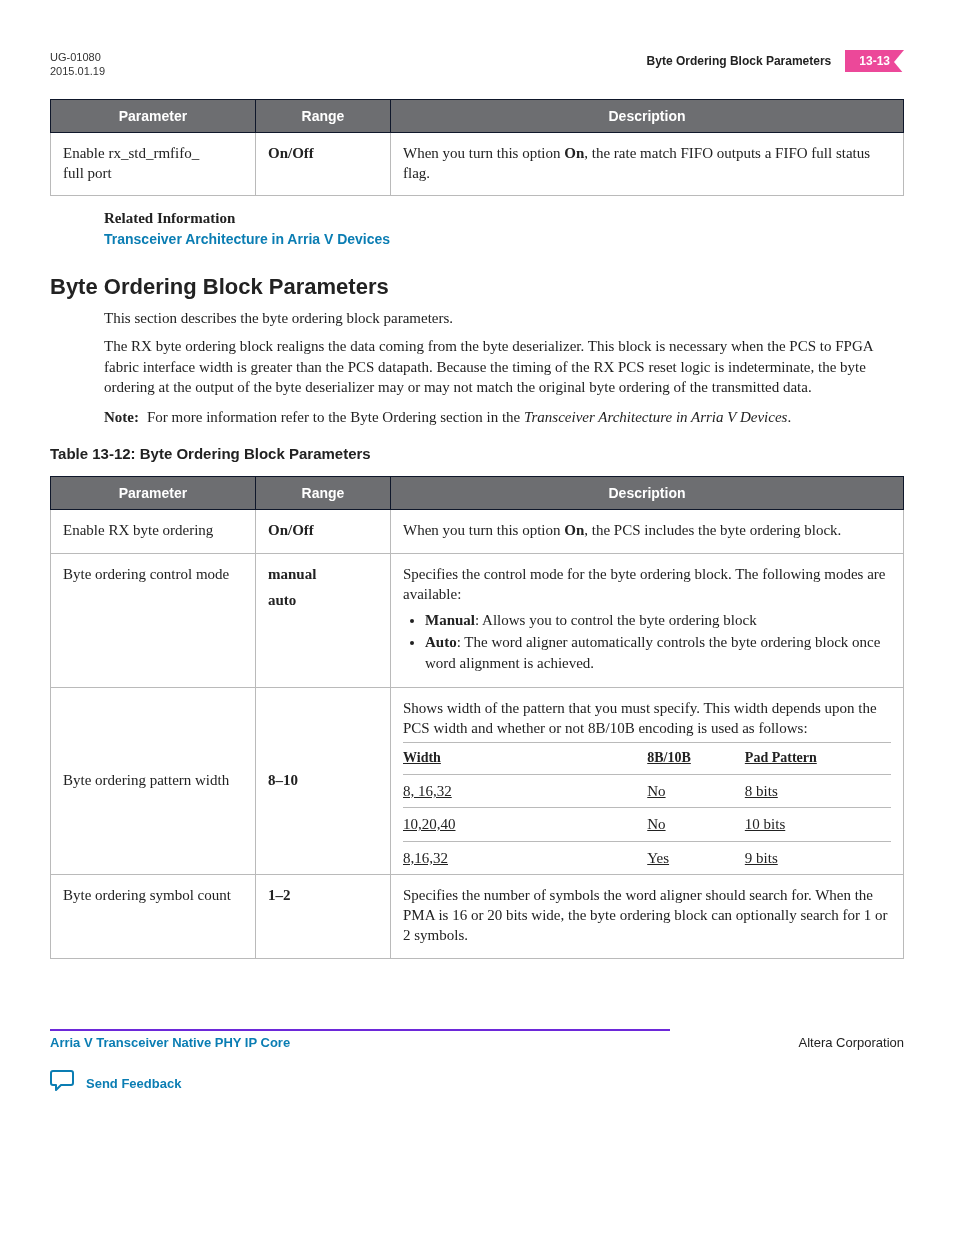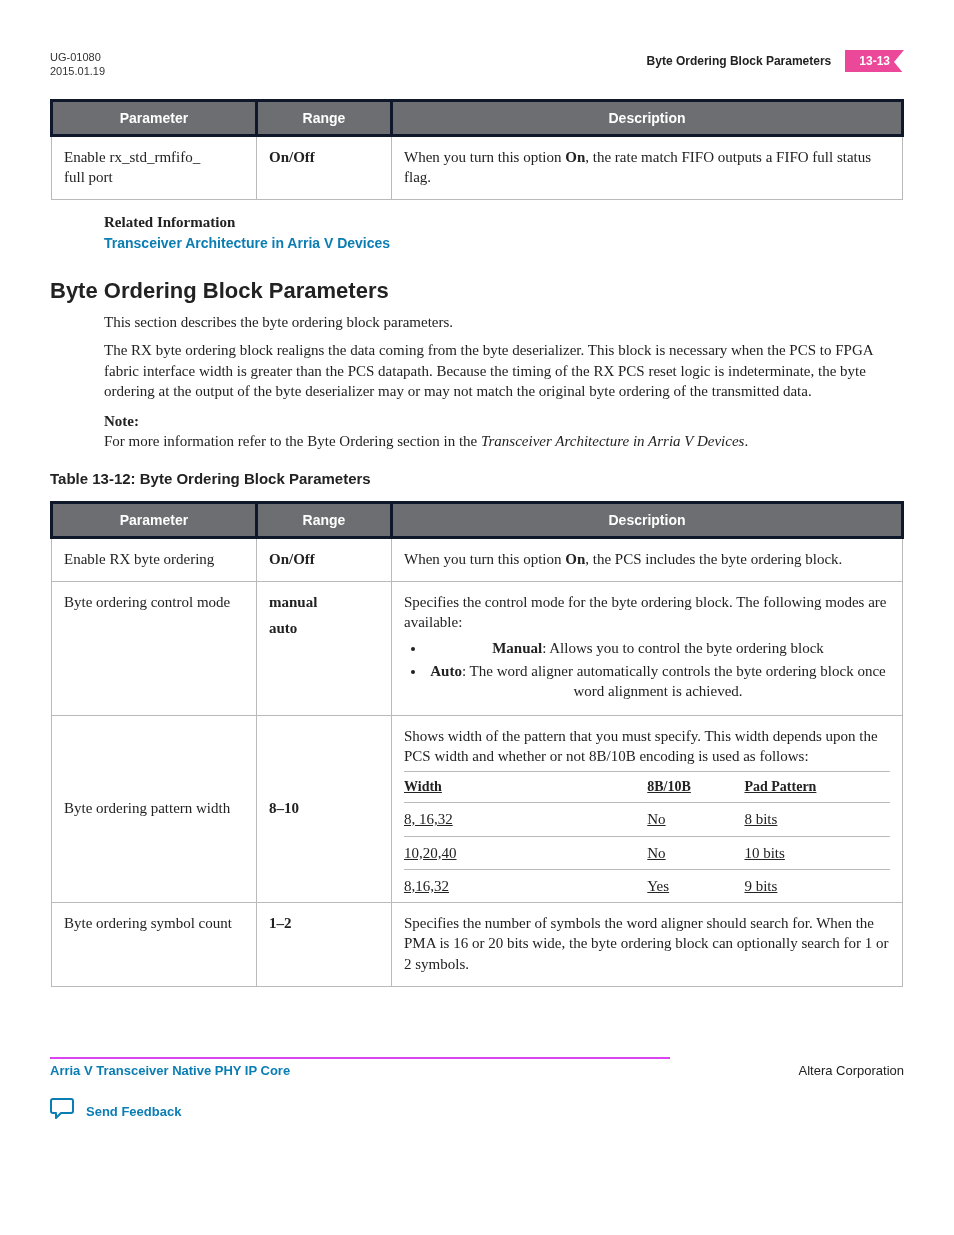--- a/index.html
+++ b/index.html
@@ -45,21 +45,21 @@
     margin-bottom: 14px;
     font-size: 15px;
   }
   table.data-table th {
     background: #6d6e71;
     color: #fff;
     font-family: "Myriad Pro", Arial, Helvetica, sans-serif;
     font-weight: bold;
     font-size: 14px;
     padding: 8px 8px;
-    border: 3px solid #0f172a;
+    border: 1px solid #0f172a;
     text-align: center;
   }
   table.data-table td {
     border: 1px solid #bababa;
     padding: 10px 12px 12px 12px;
     vertical-align: top;
     line-height: 1.35;
   }
   .param-col { width: 180px; font-weight: normal; }
   .range-col { width: 110px; font-weight: bold; }
@@ -80,30 +80,30 @@
   }
   h2.section-heading {
     font-family: "Myriad Pro", Arial, Helvetica, sans-serif;
     font-weight: bold;
     font-size: 22px;
     margin: 26px 0 6px 0;
     color: #222;
   }
   .body-indent { margin-left: 54px; }
   p.body { font-size: 15px; line-height: 1.35; margin: 8px 0; }
-  .note-row { display: flex; font-size: 15px; line-height: 1.35; margin: 10px 0 10px 0; flex-direction: column; }
+  .note-row { display: flex; gap: 8px; font-size: 15px; line-height: 1.35; margin: 10px 0 10px 0; }
   .note-label { font-weight: bold; flex: 0 0 auto; }
   .note-text { flex: 1 1 auto; }
   .table-caption {
     font-family: "Myriad Pro", Arial, Helvetica, sans-serif;
     font-weight: bold;
     font-size: 15px;
     margin: 18px 0 14px 0;
   }
-  ul.desc-list { margin: 6px 0 0 0; padding-left: 22px; text-align: center; }
+  ul.desc-list { margin: 6px 0 0 0; padding-left: 22px; }
   ul.desc-list li { margin-bottom: 2px; }
   table.inner-table {
     width: 100%;
     border-collapse: collapse;
     margin-top: 4px;
     font-size: 15px;
     text-decoration: underline;
   }
   table.inner-table td, table.inner-table th {
     border: none;
@@ -125,21 +125,21 @@
     display: flex;
     justify-content: space-between;
     align-items: flex-end;
     margin-top: 70px;
     font-family: "Myriad Pro", Arial, Helvetica, sans-serif;
     font-size: 13px;
   }
   .footer-left {
     color: #0a7db3;
     font-weight: bold;
-    border-top: 2px solid #d946ef;
+    border-top: 2px solid #6d28d9;
     padding-top: 4px;
     width: 620px;
   }
   .footer-right { font-weight: normal; color: #222; padding-top: 4px; }
   .feedback-row {
     display: flex;
     align-items: center;
     gap: 10px;
     margin-top: 18px;
     font-family: "Myriad Pro", Arial, Helvetica, sans-serif;

